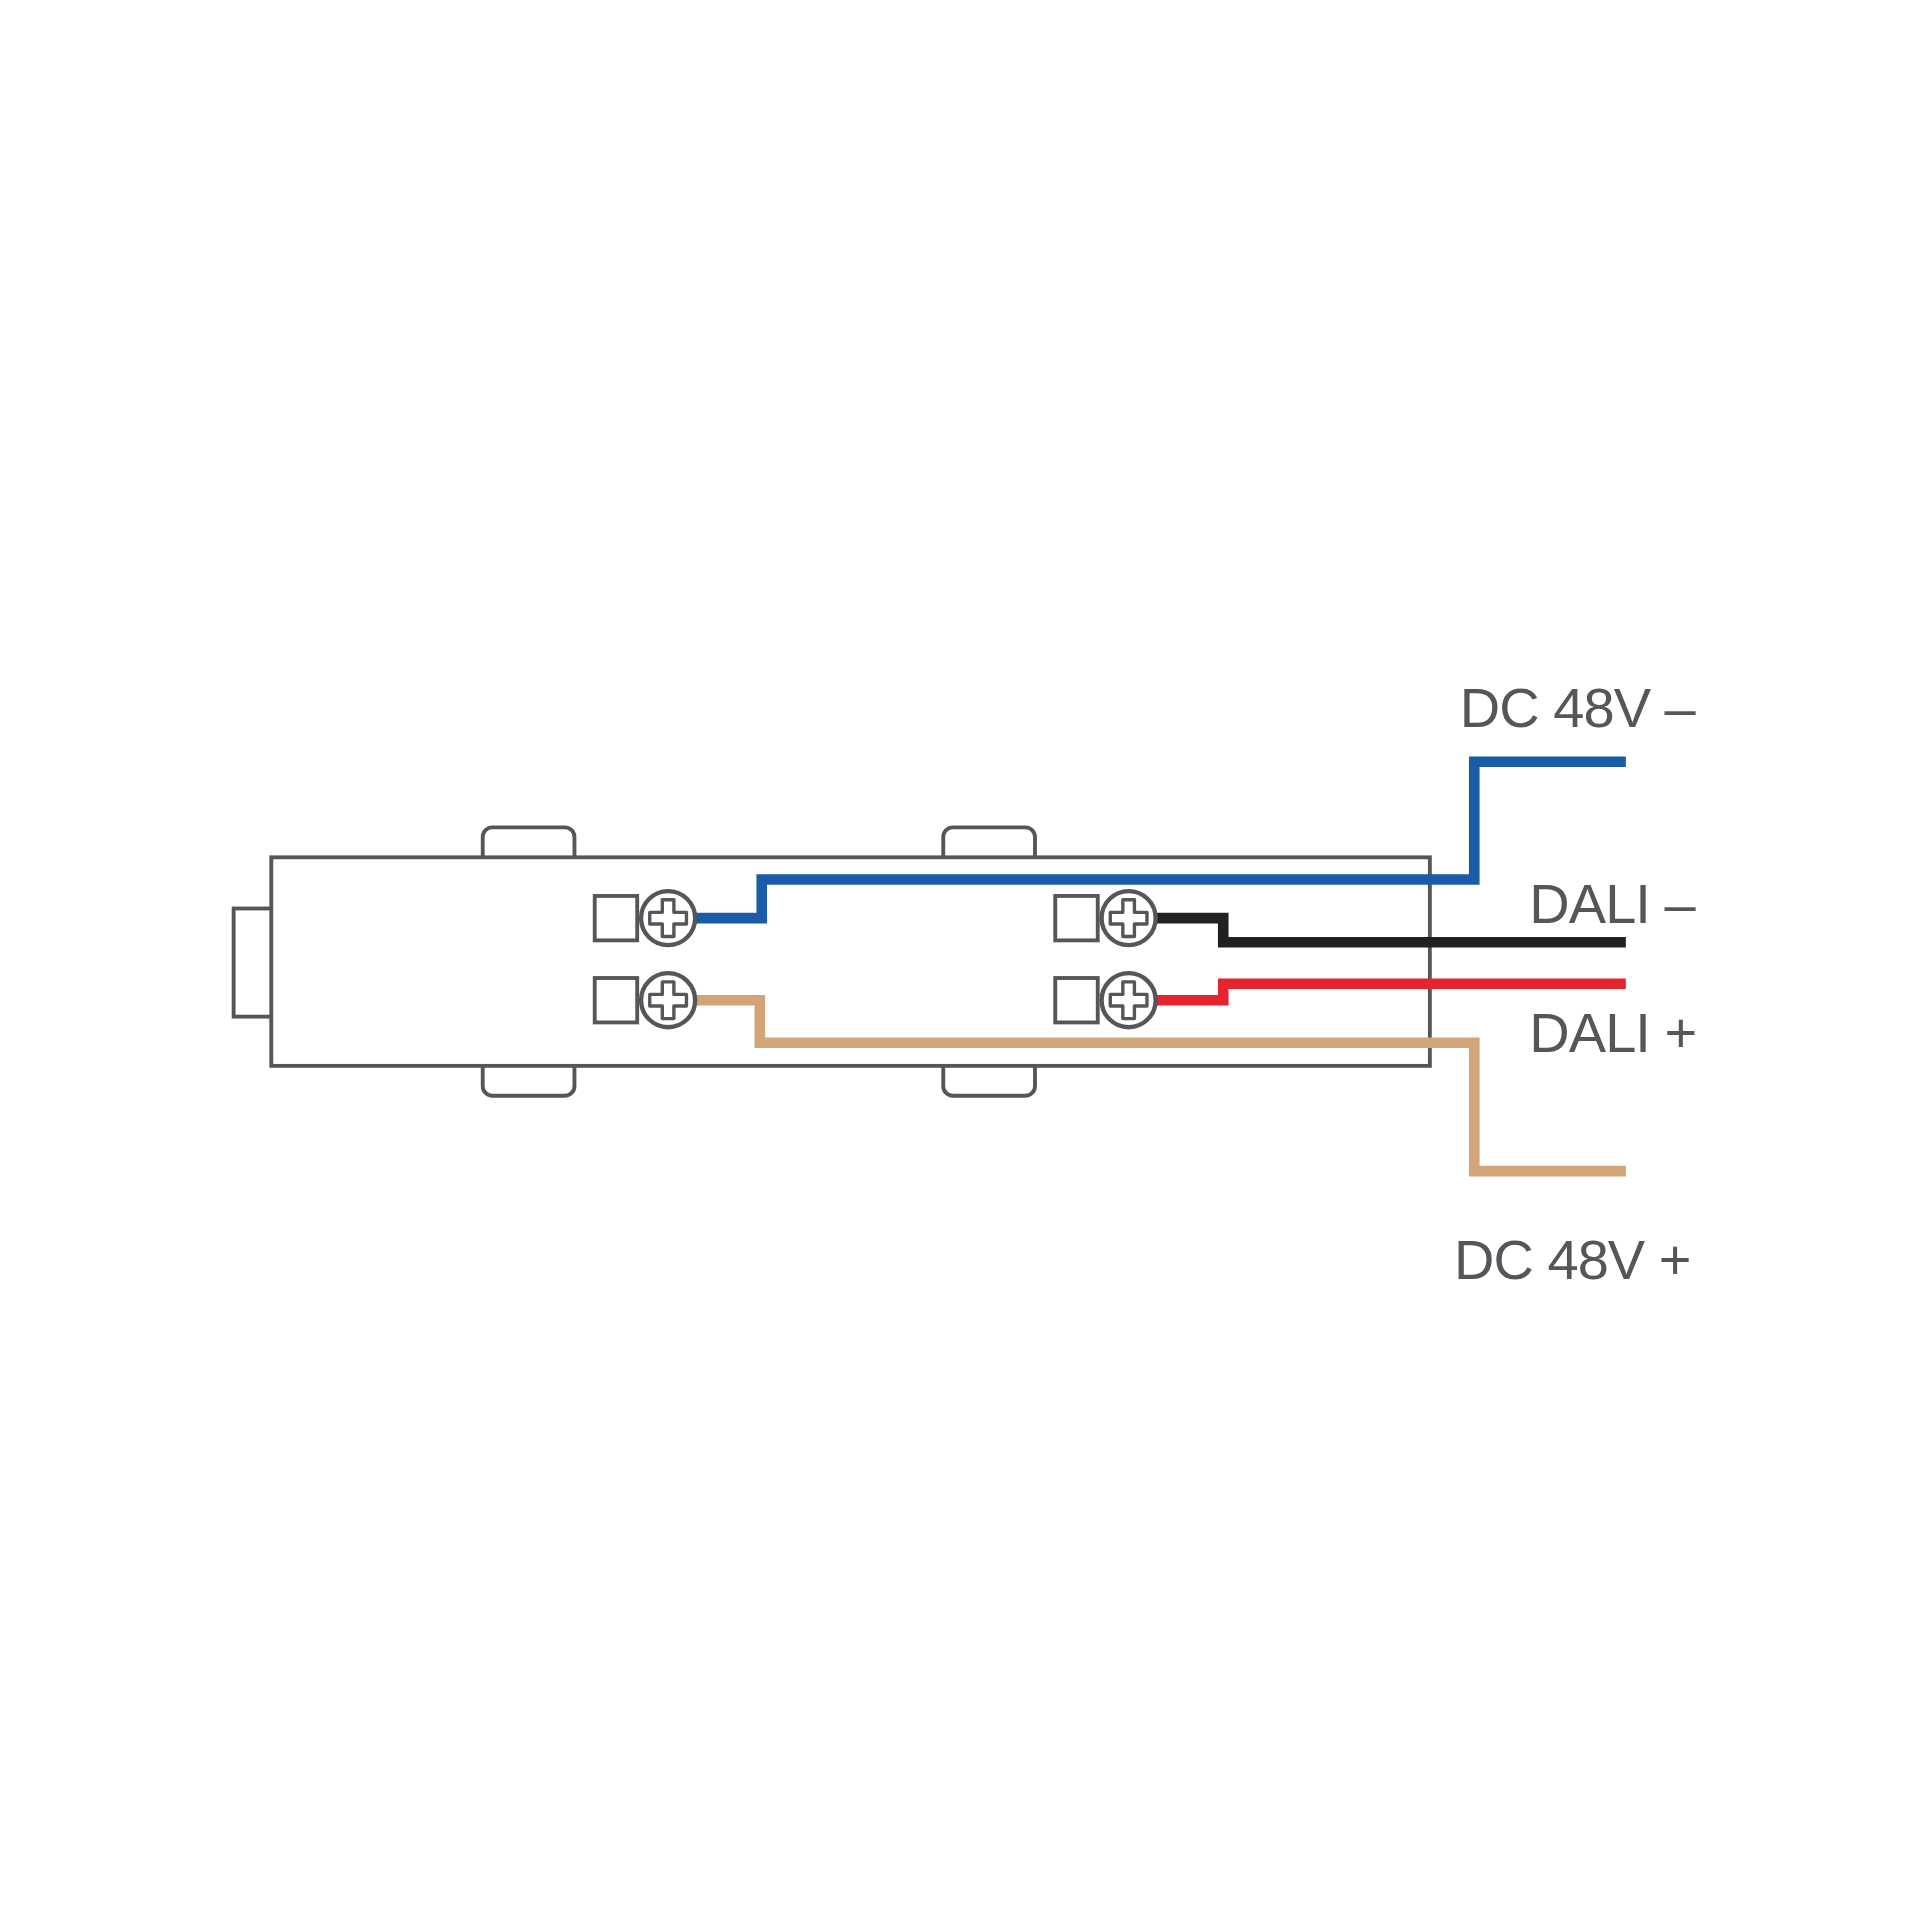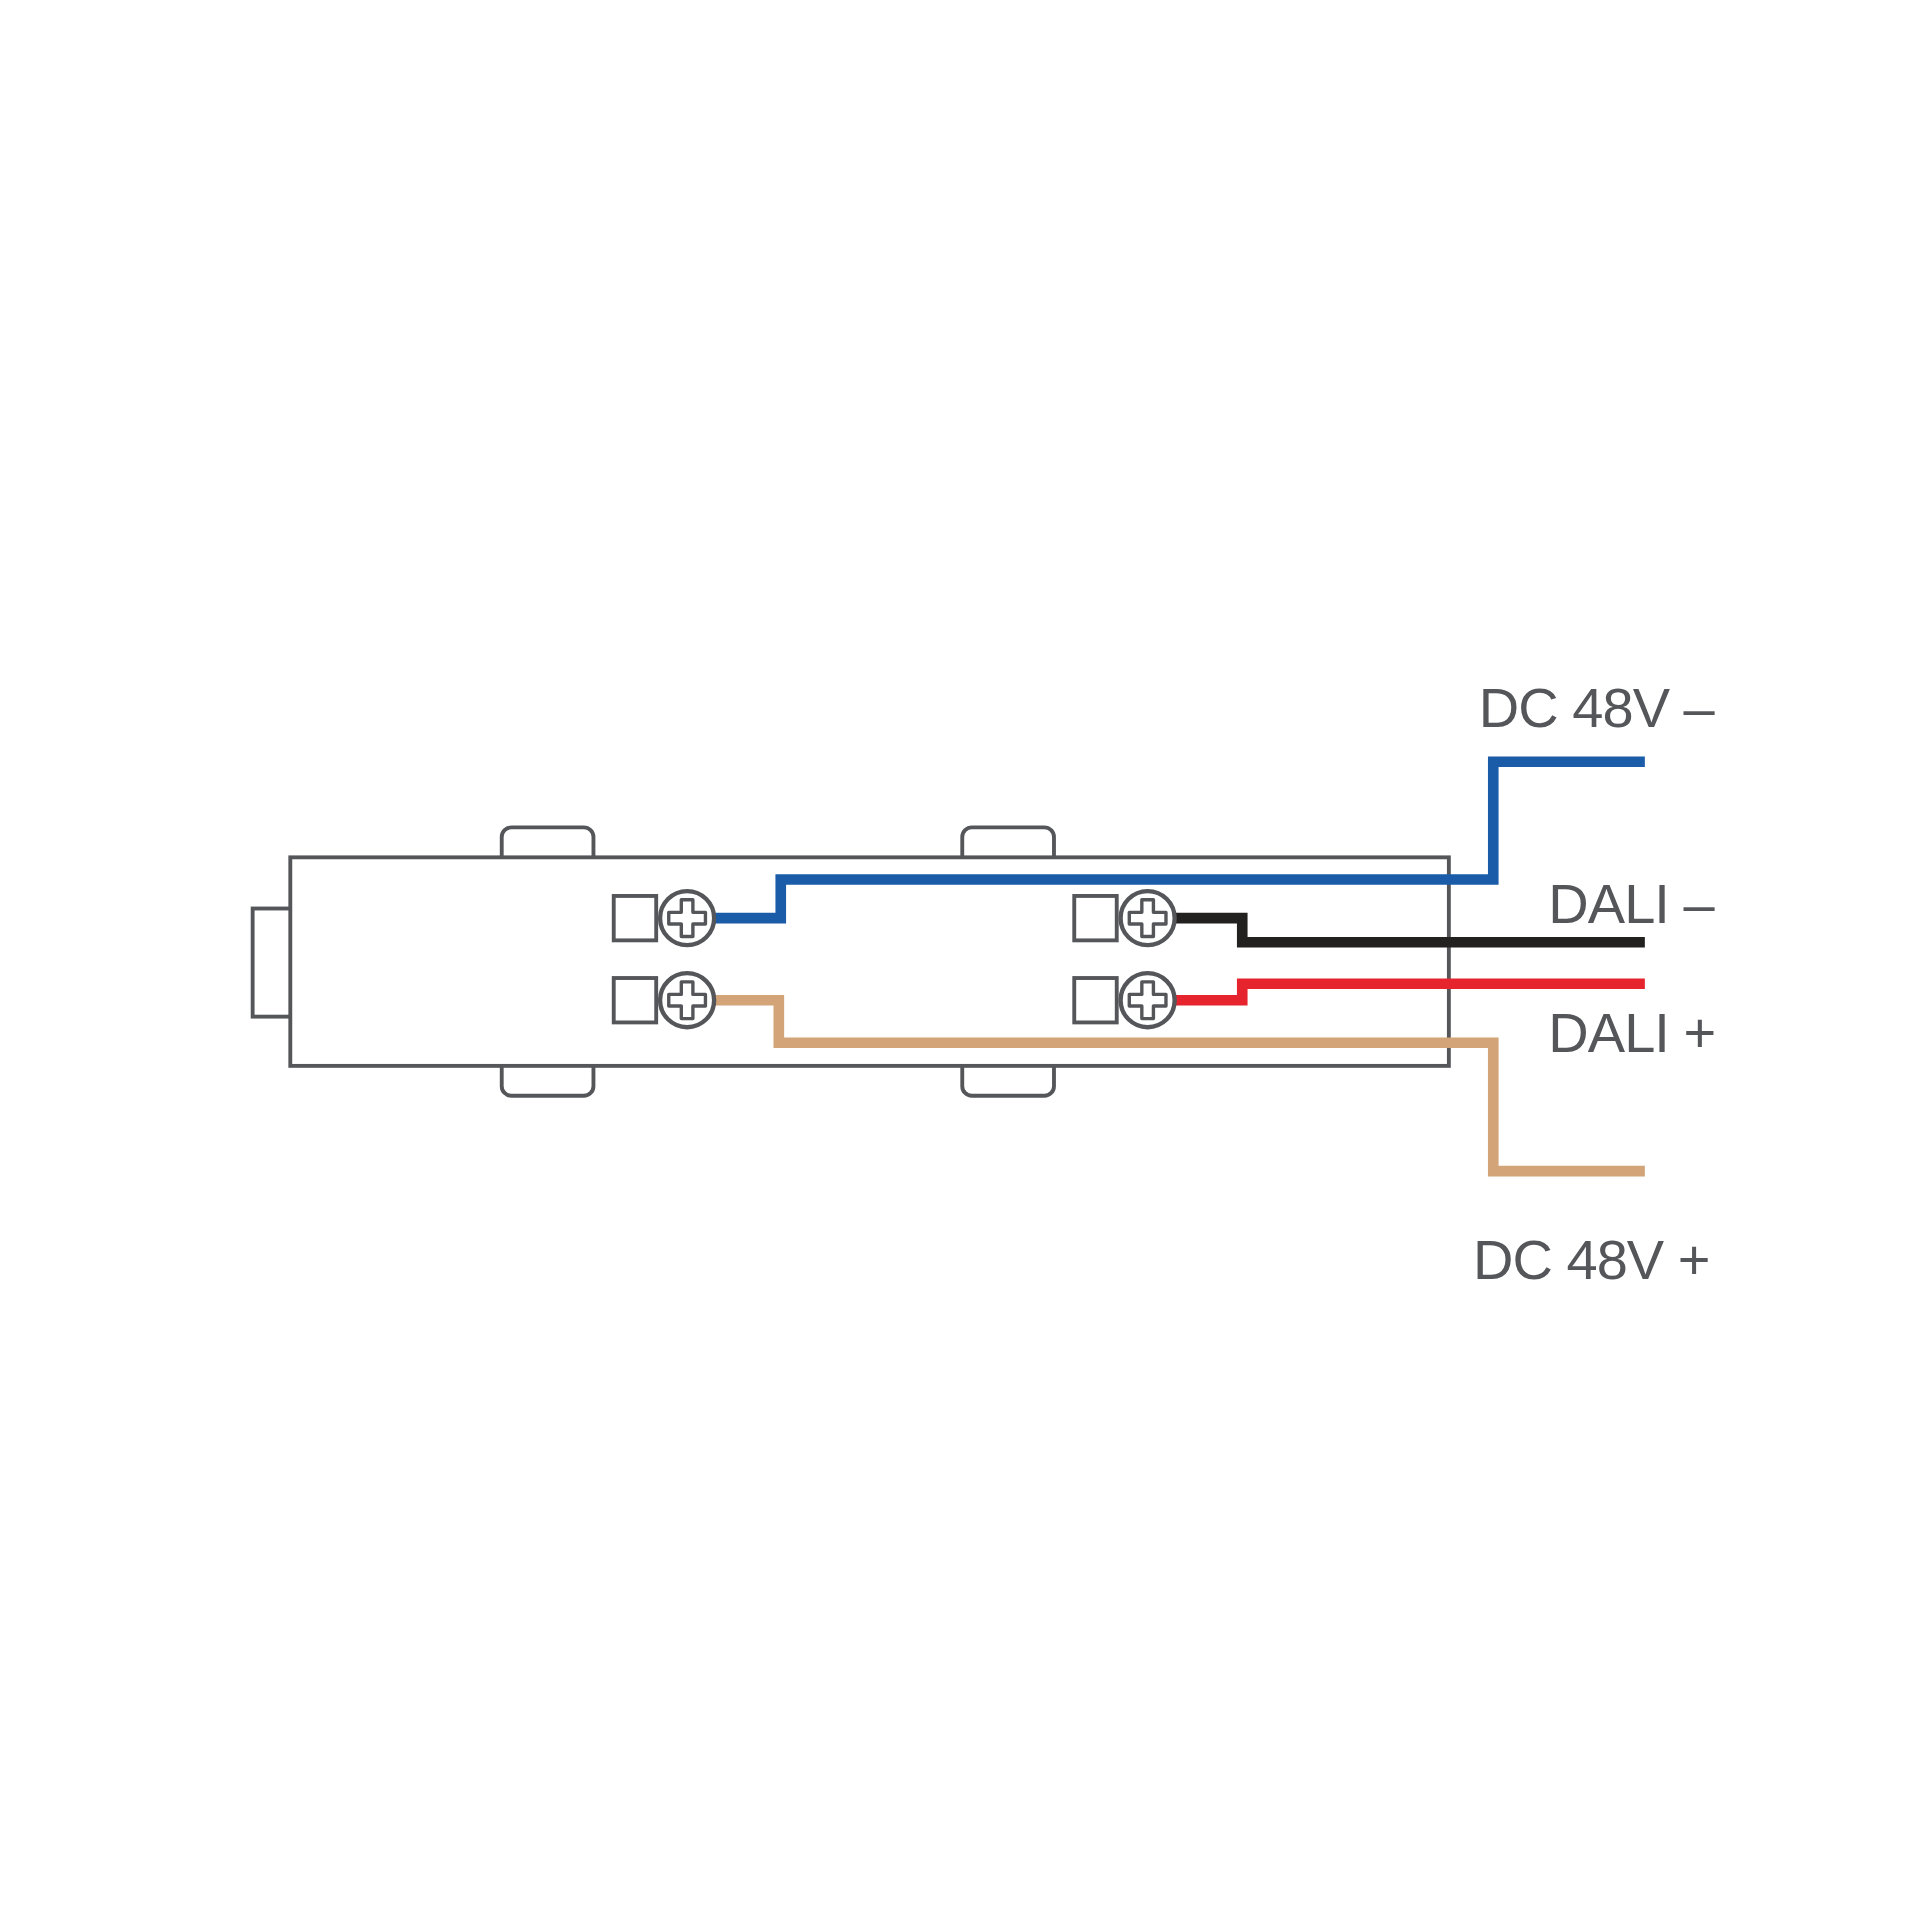--- a/index.html
+++ b/index.html
@@ -9,21 +9,20 @@
   }
   body {
     width: 1929px;
     height: 1929px;
     position: relative;
     overflow: hidden;
   }
   .canvas {
     position: absolute;
     inset: 0;
-    margin-left: 19px;
   }
   .lbl {
     font-family: "Liberation Sans", sans-serif;
     font-size: 58px;
     letter-spacing: -1px;
   }
 </style>
 </head>
 <body>
 

